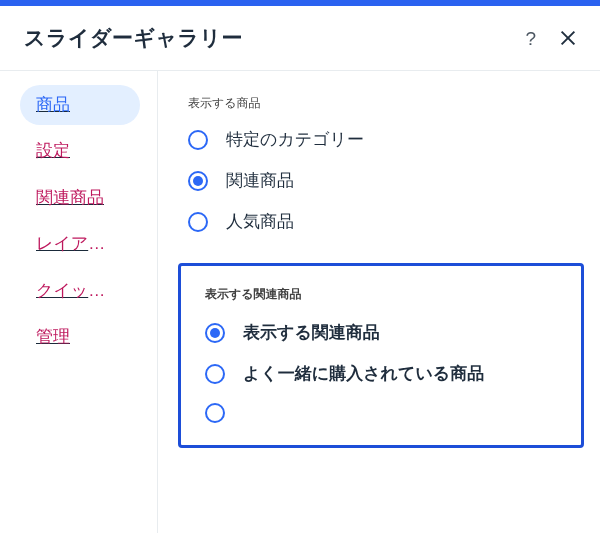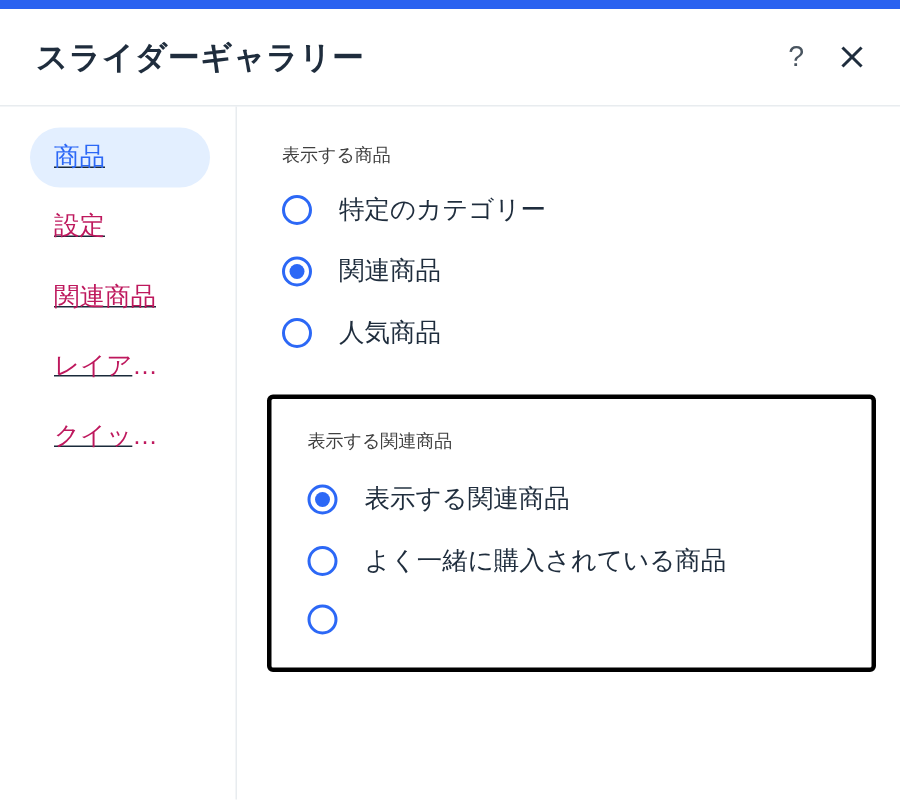--- a/index.html
+++ b/index.html
@@ -18,21 +18,21 @@
   .side-item { font-size: 17px; color: #be185d; padding: 10px 18px 10px 16px; border-radius: 24px; cursor: pointer; line-height: 1.2; white-space: nowrap; overflow: hidden; text-overflow: ellipsis; max-width: 120px; }
   .side-item.active { background: #e3efff; color: #2c68f6; }
   .content { flex: 1; padding: 24px 12px 12px 30px; }
   .section-label { font-size: 12px; color: #404040; margin-bottom: 16px; }
   .radio-group { display: flex; flex-direction: column; gap: 18px; }
   .radio-row { display: flex; align-items: center; gap: 18px; cursor: pointer; }
   .radio-outer { width: 20px; height: 20px; border: 2px solid #2c68f6; border-radius: 50%; display: flex; align-items: center; justify-content: center; flex-shrink: 0; }
   .radio-inner { width: 10px; height: 10px; border-radius: 50%; background: #2c68f6; display: none; }
   .radio-row.selected .radio-inner { display: block; }
   .radio-label { font-size: 17px; color: #1f2d3d; }
-  .highlight-box { border: 3px solid #000000; border-radius: 4px; padding: 20px 24px 22px 24px; margin-top: 30px; margin-left: -10px; margin-right: 4px; }
+  .highlight-box { border: 3px solid #1d4ed8; border-radius: 4px; padding: 20px 24px 22px 24px; margin-top: 30px; margin-left: -10px; margin-right: 4px; font-weight: bold; }
   .highlight-box .section-label { margin-bottom: 18px; }
 </style>
 </head>
 <body>
 
 <div class="topbar"></div>
 
 <div class="header">
   <div class="title">スライダーギャラリー</div>
   <div class="header-actions">
@@ -41,20 +41,21 @@
   </div>
 </div>
 
 <div class="body">
   <div class="sidebar">
     <div class="side-item active"><span>商品</span></div>
     <div class="side-item"><span>設定</span></div>
     <div class="side-item"><span>関連商品</span></div>
     <div class="side-item"><span>レイアウト</span></div>
     <div class="side-item"><span>クイックビュー</span></div>
+    <div class="side-item"><span>管理</span></div>
   </div>
 
   <div class="content">
 
     <div class="section-label">表示する商品</div>
     <div class="radio-group">
       <div class="radio-row">
         <span class="radio-outer"></span>
         <span class="radio-label">特定のカテゴリー</span>
       </div>

